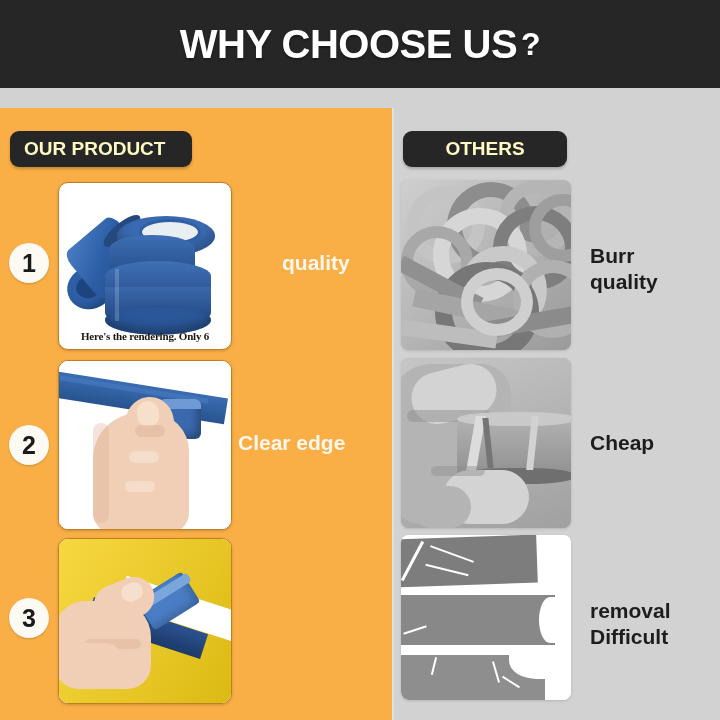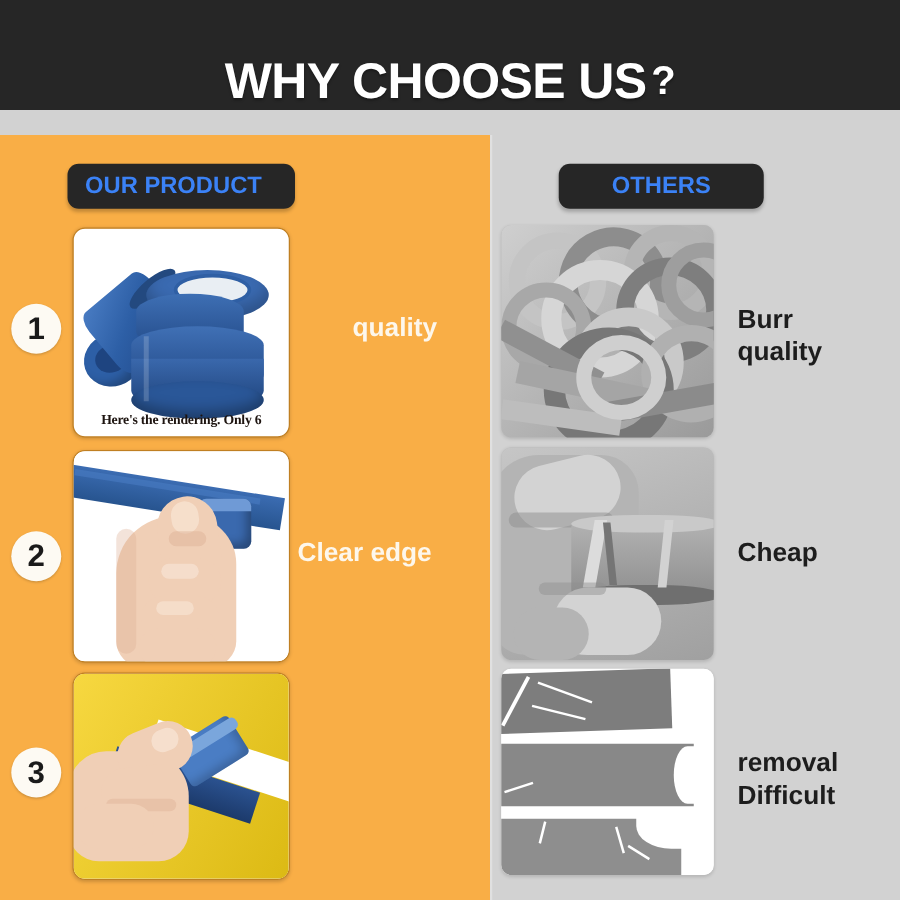--- a/index.html
+++ b/index.html
@@ -18,21 +18,21 @@
     background: #d2d2d2;
   }
 
   
   .header {
     position: absolute;
     left: 0; top: 0;
     width: 720px; height: 88px;
     background: #262626;
     display: flex;
-    align-items: flex-end;
+    align-items: center;
     justify-content: center;
   }
   .header-title {
     color: #ffffff;
     font-size: 40px;
     font-weight: bold;
     letter-spacing: -0.5px;
     white-space: nowrap;
     text-shadow: 0 2px 2px rgba(0,0,0,0.35);
   }
@@ -61,29 +61,28 @@
     left: 394px; top: 108px;
     width: 326px; height: 612px;
     background: #d2d2d2;
   }
 
   
   .tag {
     position: absolute;
     background: #262626;
     border-radius: 9px;
-    color: #3b82f6;
+    color: #fef9c3;
     font-size: 19px;
     font-weight: bold;
     letter-spacing: 0px;
     display: flex;
     align-items: center;
     box-shadow: 0 2px 3px rgba(0,0,0,0.22);
     white-space: nowrap;
-    margin-left: 44px;
   }
   .tag-product {
     left: 10px; top: 131px;
     width: 168px; height: 36px;
     padding-left: 14px;
   }
   .tag-others {
     left: 403px; top: 131px;
     width: 164px; height: 36px;
     justify-content: center;

